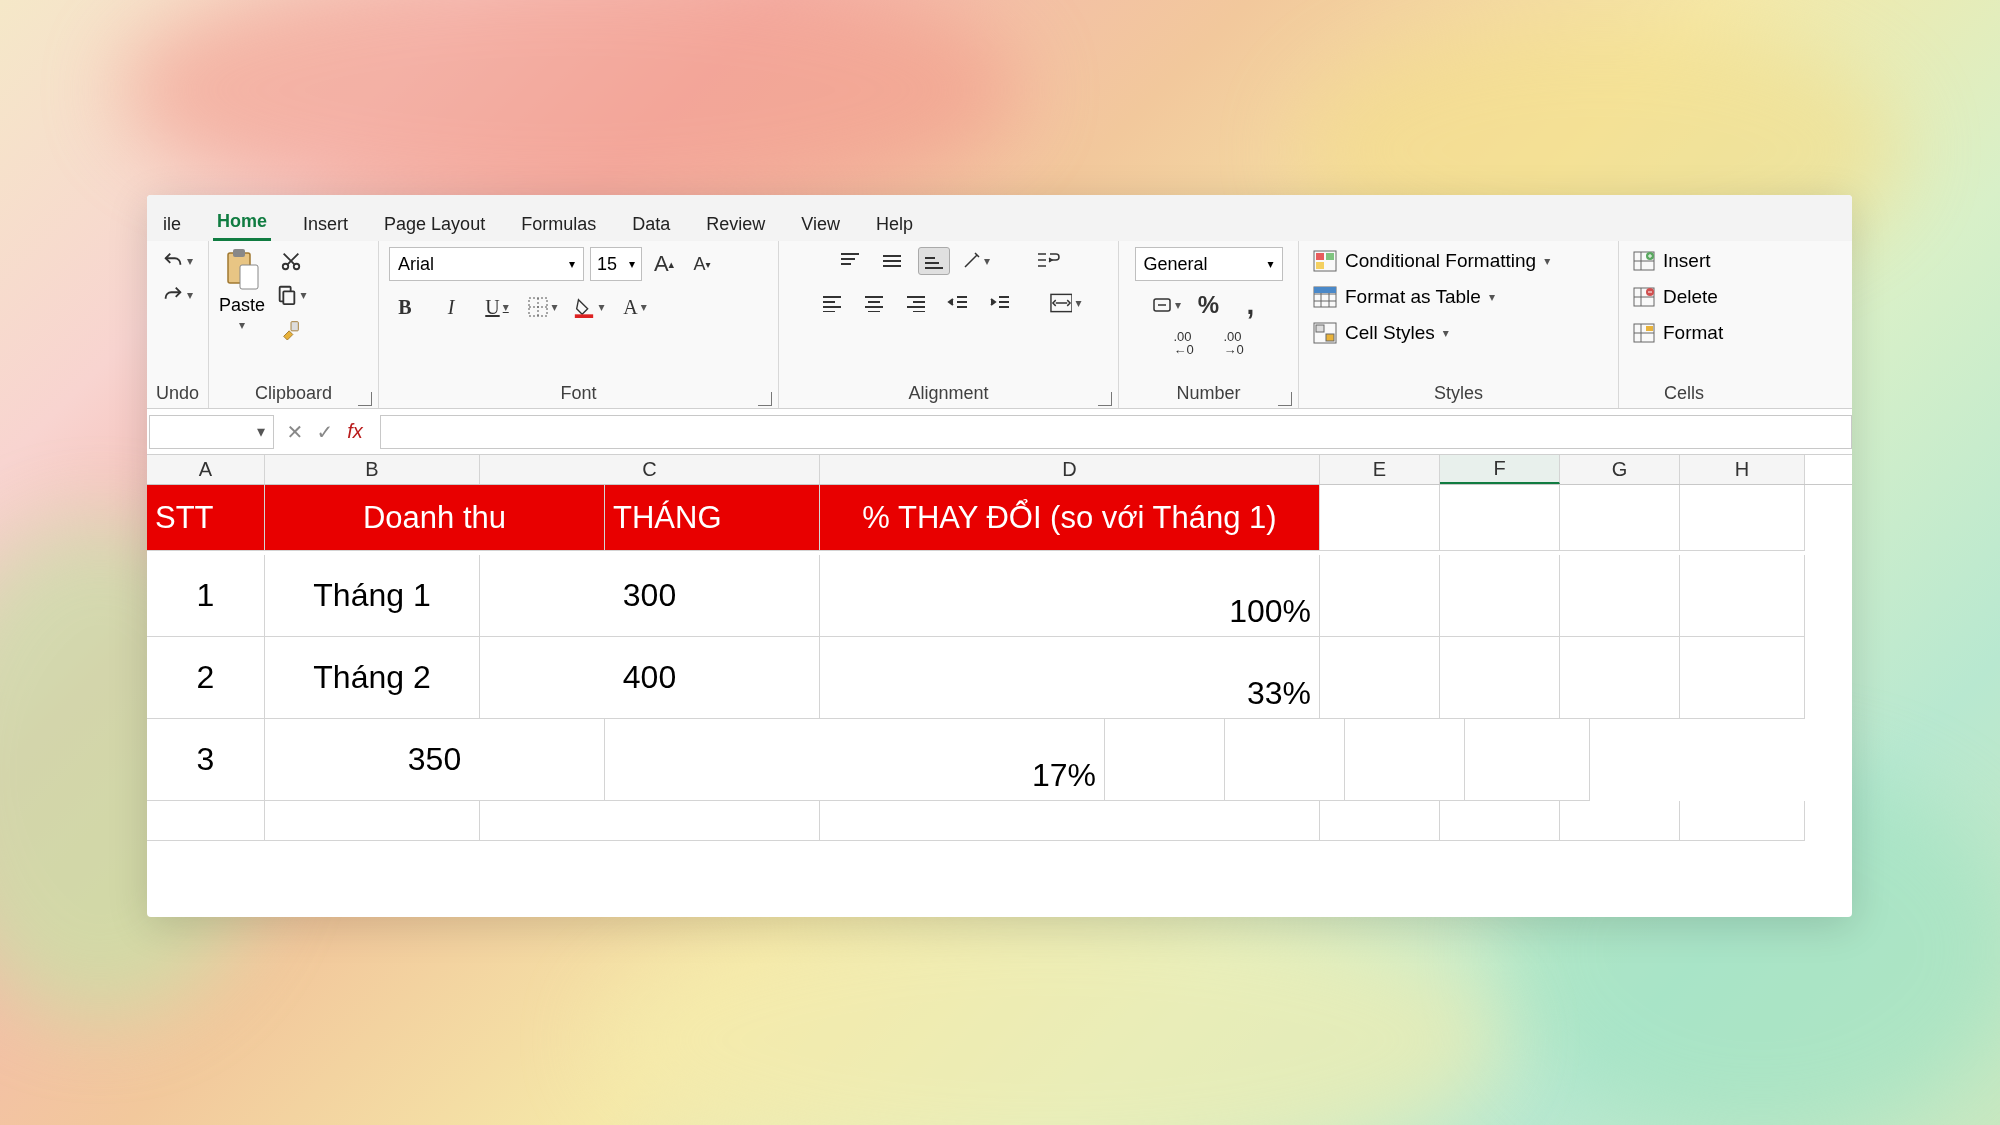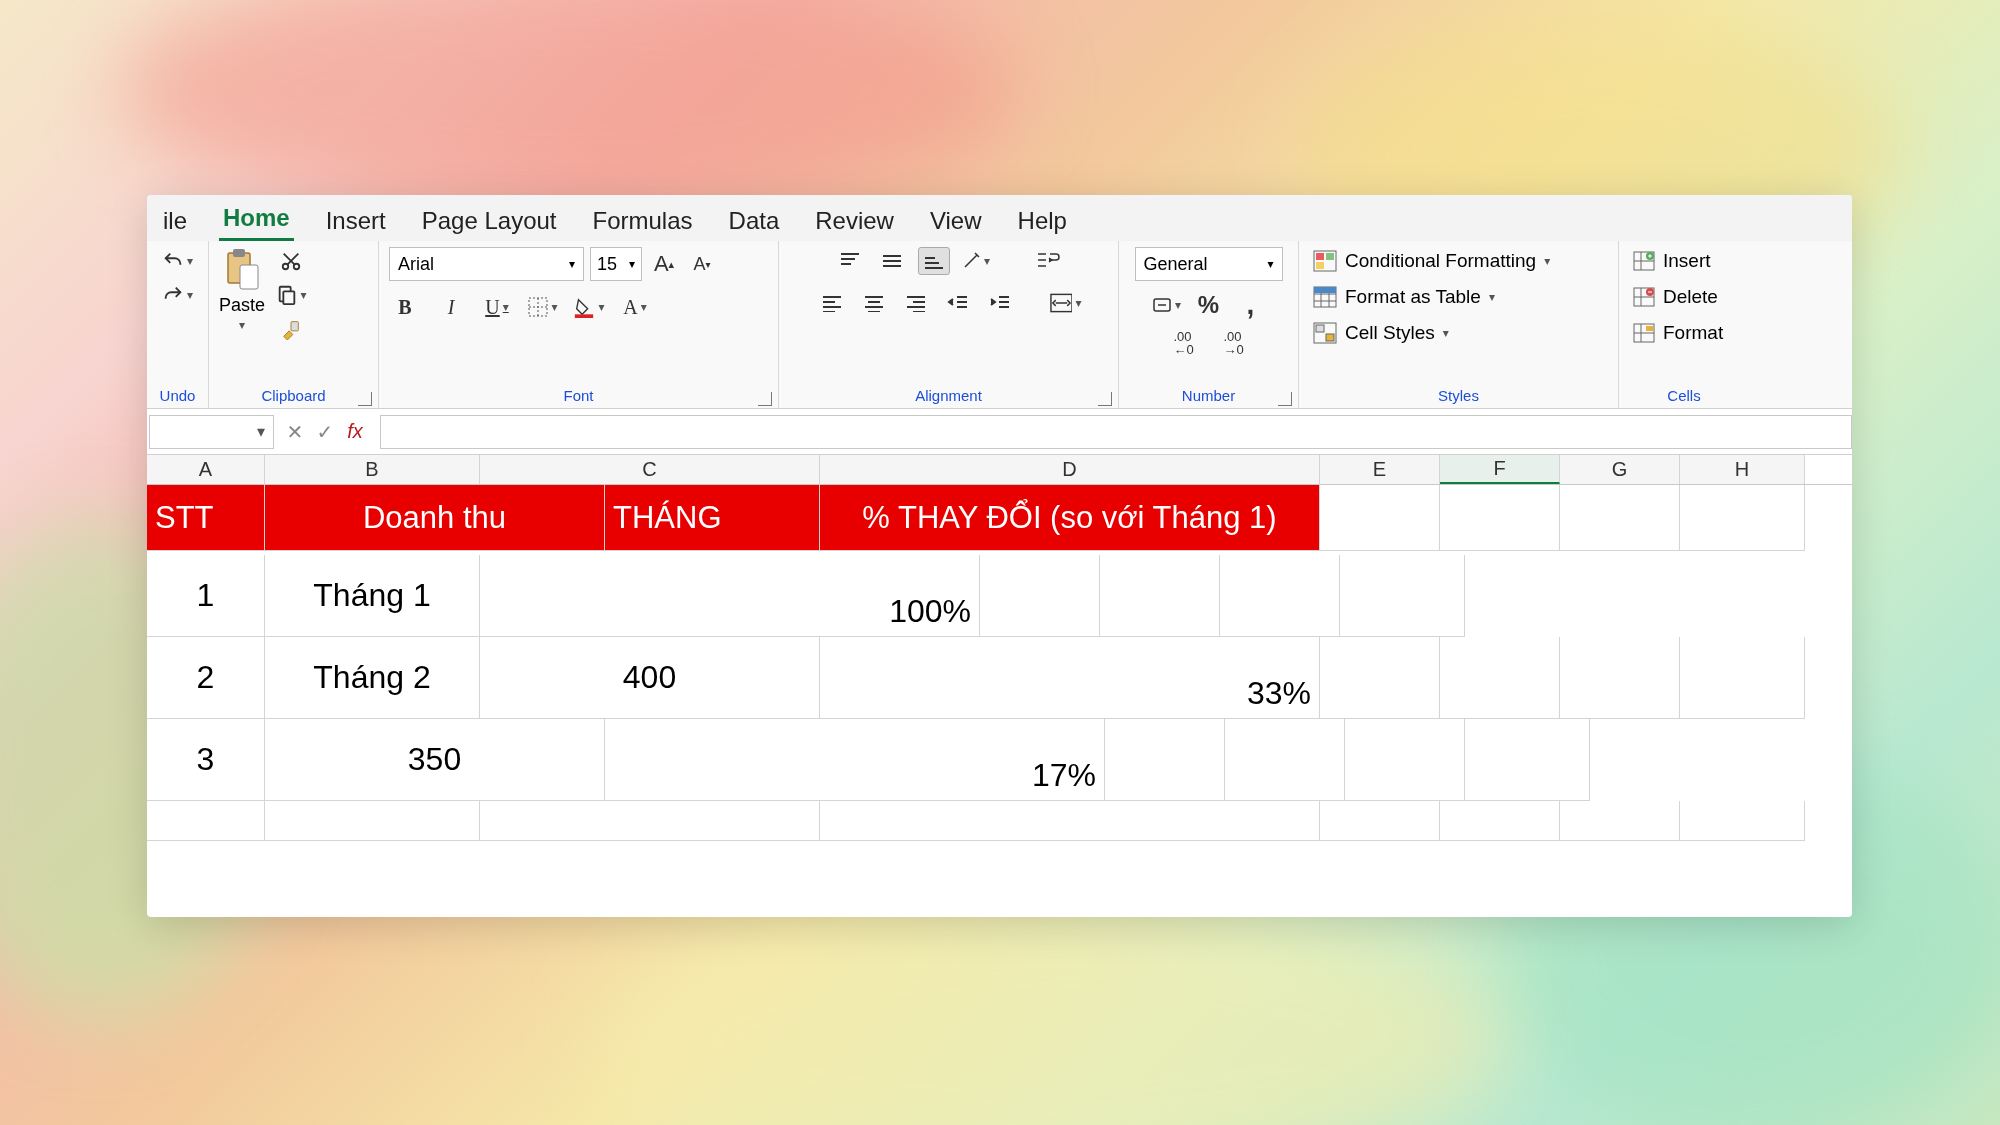--- a/index.html
+++ b/index.html
@@ -11,28 +11,28 @@
       #f5e8a8 55%, #d8f0c8 70%, #b8e8d0 85%, #c8e8c0 100%);
     overflow: hidden; position: relative;
   }
   .splotch { position: absolute; border-radius: 50%; filter: blur(40px); opacity:.6; }
   .app-window {
     position: absolute; left: 147px; top: 195px; width: 1705px; height: 722px;
     background:#fff; border-radius:4px; box-shadow:0 8px 40px rgba(0,0,0,.15);
     overflow:hidden;
   }
   
-  .tabs { height:46px; background:#f3f3f3; display:flex; align-items:flex-end; gap:28px; padding:0 12px; font-size:24px; }
+  .tabs { height:46px; background:#f3f3f3; display:flex; align-items:flex-end; gap:28px; padding:0 12px; font-size:18px; }
   .tab { padding:8px 4px 6px; color:#222; cursor:pointer; }
   .tab.active { color:#107c41; border-bottom:3px solid #107c41; font-weight:600; }
   
   .ribbon { height:168px; background:#f9f9f9; border-bottom:1px solid #d0d0d0; display:flex; }
   .group { border-right:1px solid #d8d8d8; display:flex; flex-direction:column; }
   .group-body { flex:1; display:flex; align-items:flex-start; gap:10px; padding:6px 10px; }
-  .group-label { font-size:15px; text-align:center; color:#1d4ed8; padding:2px 0 4px; display:flex; justify-content:center; align-items:center; gap:6px; position:relative; }
+  .group-label { font-size:18px; text-align:center; color:#404040; padding:2px 0 4px; display:flex; justify-content:center; align-items:center; gap:6px; position:relative; }
   .dialog-launch { position:absolute; right:6px; bottom:2px; width:14px; height:14px; border:1px solid #777; border-top:none; border-left:none; }
   .col { display:flex; flex-direction:column; gap:6px; align-items:center; }
   .icon-btn { width:32px; height:28px; display:flex; align-items:center; justify-content:center; cursor:pointer; color:#333; font-size:20px; border-radius:3px; }
   .caret::after { content:"▾"; font-size:12px; margin-left:3px; color:#555; }
   svg { display:block; }
   
   .paste-big { display:flex; flex-direction:column; align-items:center; gap:2px; cursor:pointer; }
   
   .font-select { width:195px; height:34px; border:1px solid #bfbfbf; background:#fff; font-size:18px; padding:0 8px; display:flex; align-items:center; justify-content:space-between;}
   .size-select { width:52px; height:34px; border:1px solid #bfbfbf; background:#fff; font-size:18px; padding:0 6px; display:flex; align-items:center; justify-content:space-between;}
@@ -376,20 +376,21 @@
         <div class="cell wB" style="justify-content:flex-start">THÁNG</div>
         <div class="cell wD">% THAY ĐỔI (so với Tháng 1)</div>
         <div class="cell wE" style="background:#fff"></div>
         <div class="cell wF" style="background:#fff"></div>
         <div class="cell wG" style="background:#fff"></div>
         <div class="cell wH" style="background:#fff"></div>
       </div>
       <div class="row">
         <div class="cell wA">1</div>
         <div class="cell wB">Tháng 1</div>
+        <div class="cell wC">300</div>
         <div class="cell wD right" style="align-items:flex-end;padding-bottom:6px">100%</div>
         <div class="cell wE"></div>
           <div class="cell wF"></div>
           <div class="cell wG"></div>
           <div class="cell wH"></div>
       </div>
       <div class="row">
         <div class="cell wA">2</div>
         <div class="cell wB">Tháng 2</div>
         <div class="cell wC">400</div>

